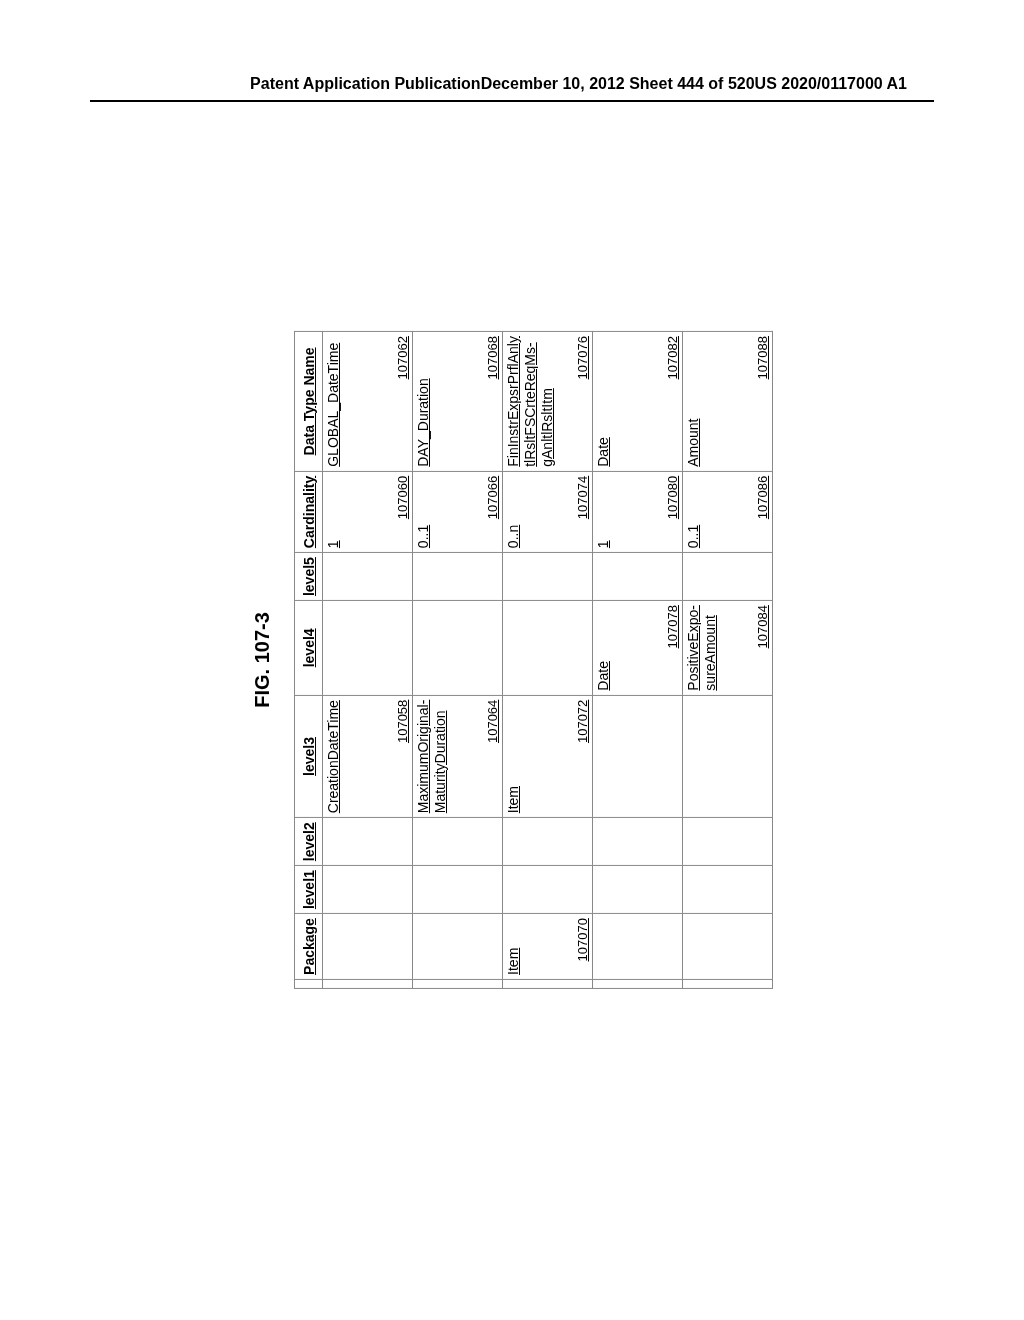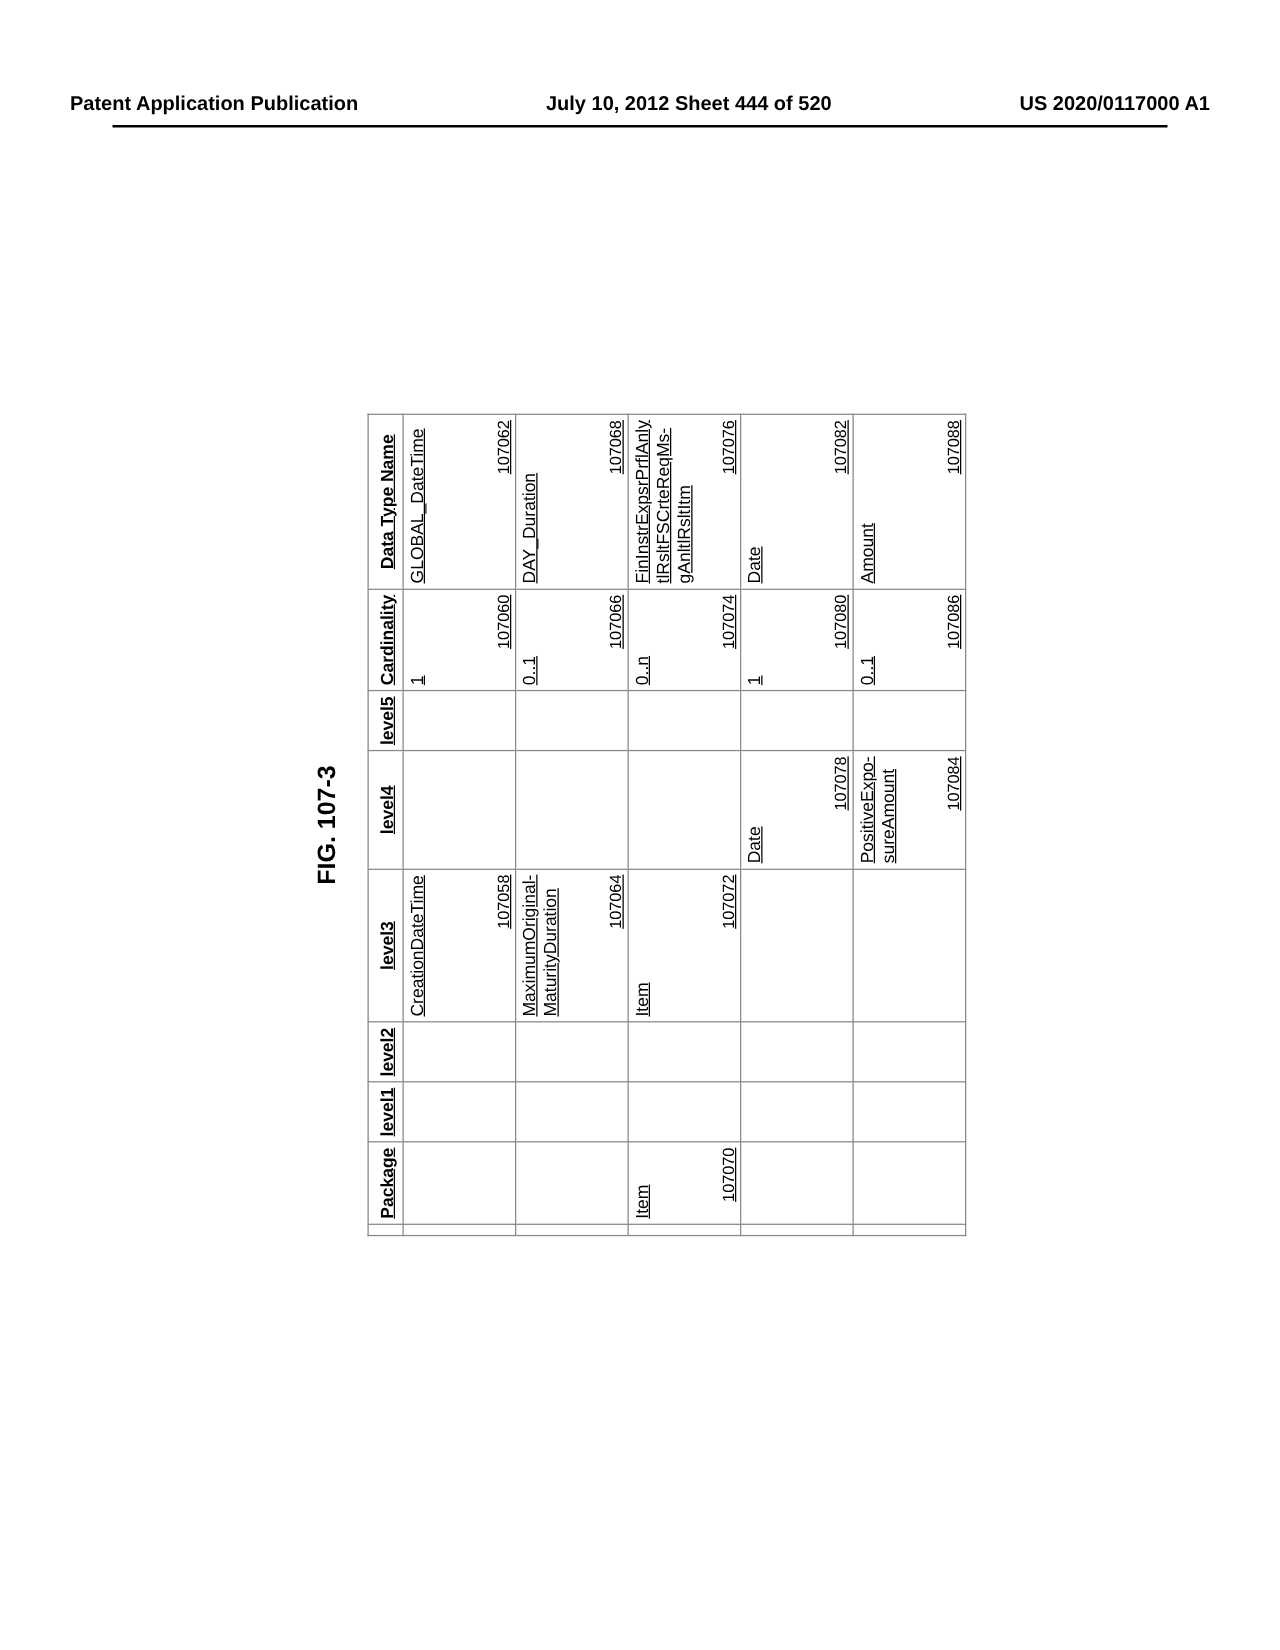--- a/index.html
+++ b/index.html
@@ -13,22 +13,22 @@
       background: #fff;
       font-family: Arial, Helvetica, sans-serif;
       position: relative;
     }
     .page-header {
       position: absolute;
       top: 75px;
       left: 0;
       width: 100%;
       display: flex;
-      justify-content: space-between;
-      padding: 0 56px;
+      justify-content: flex-end;
+      padding: 0 117px;
       font-size: 16px;
       font-weight: bold;
     }
     .header-rule {
       position: absolute;
       top: 100px;
       left: 90px;
       right: 90px;
       border-top: 2px solid #000;
     }
@@ -87,21 +87,21 @@
       bottom: 2px;
       text-decoration: underline;
       font-size: 13px;
     }
   </style>
 </head>
 <body>
 
 <div class="page-header">
   <span>Patent Application Publication</span>
-  <span>July 10, 2012  Sheet 444 of 520</span>
+  <span>December 10, 2012  Sheet 444 of 520</span>
   <span>US 2020/0117000 A1</span>
 </div>
 <div class="header-rule"></div>
 
 <div class="content-wrapper">
   <div class="figure-label">FIG. 107-3</div>
   <table class="diagram">
     <thead>
       <tr>
         <th class="c-blank"></th>

